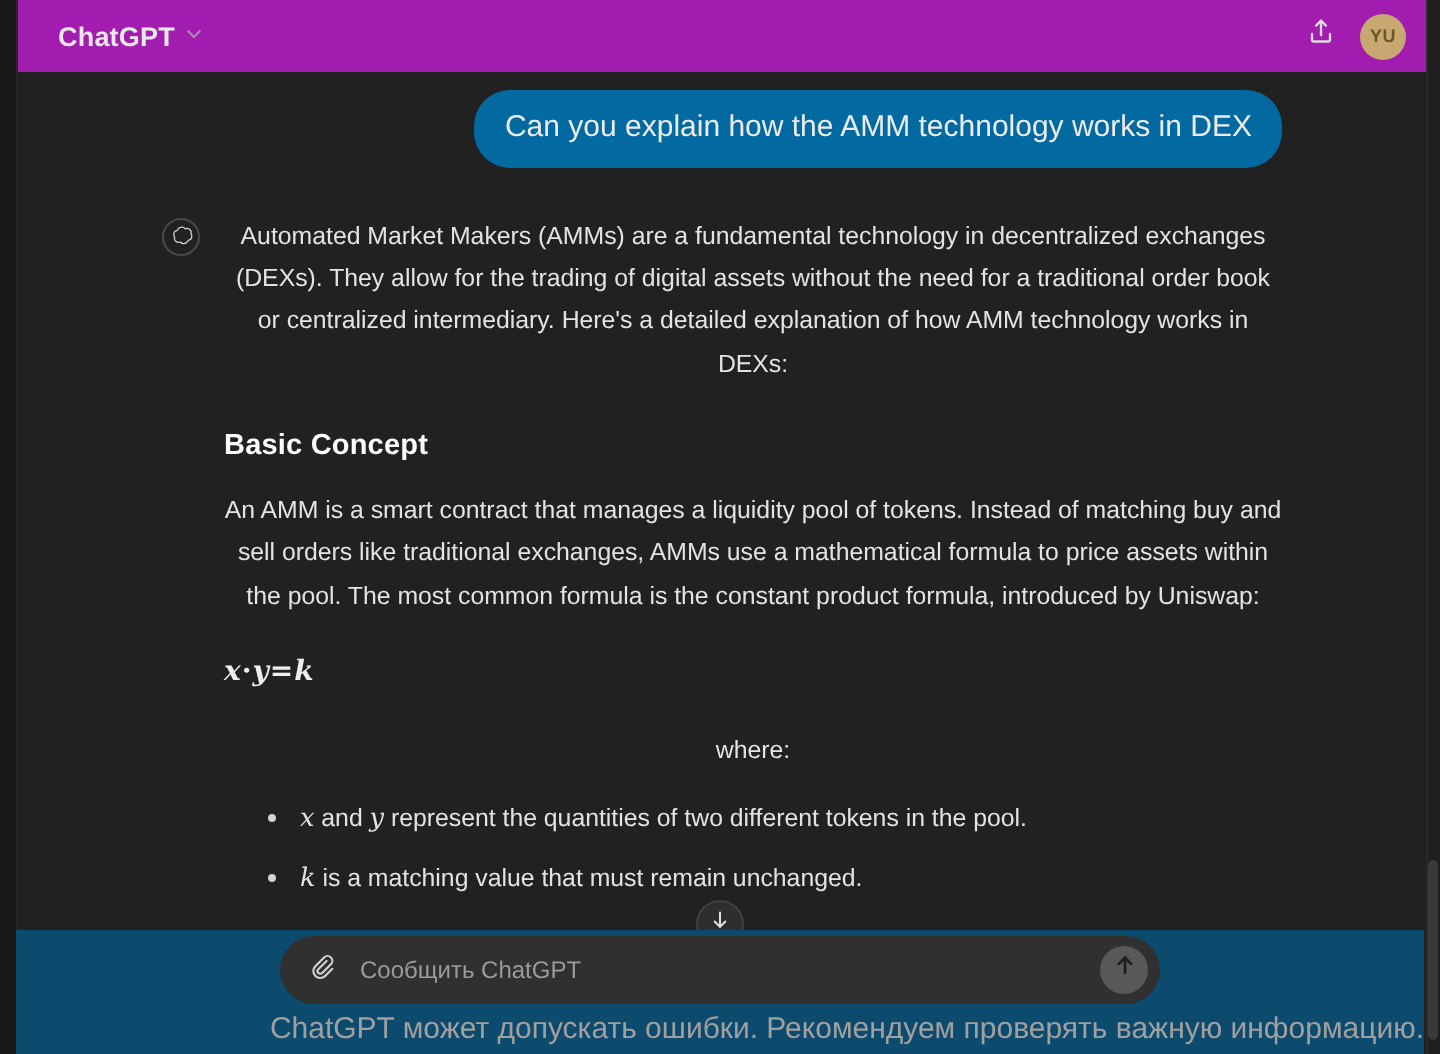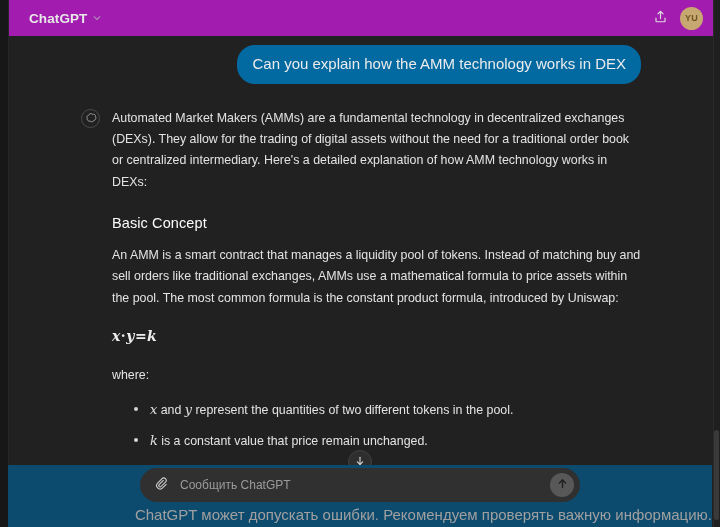--- a/index.html
+++ b/index.html
@@ -143,25 +143,25 @@
     align-items: center;
     justify-content: center;
   }
   .bot-body {
     flex: 1 1 auto;
     font-size: 12.4px;
     line-height: 1.72;
     color: #e3e3e3;
     padding-top: 1px;
   }
-  .bot-body p { margin-bottom: 13px; }
+  .bot-body p { margin-bottom: 13px; text-align: center; }
 
   .h3 {
     font-size: 14.5px;
-    font-weight: 400;
+    font-weight: 700;
     color: #fbfbfb;
     margin: 18px 0 9px;
     letter-spacing: .1px;
   }
 
   .formula {
     font-family: "DejaVu Serif", serif;
     font-style: italic;
     font-size: 14px;
     color: #ededed;
@@ -323,21 +323,21 @@
         <p>An AMM is a smart contract that manages a liquidity pool of tokens. Instead of matching buy and sell orders like traditional exchanges, AMMs use a mathematical formula to price assets within the pool. The most common formula is the constant product formula, introduced by Uniswap:</p>
 
         <div class="formula">
           <span>x</span><span class="op">·</span><span>y</span><span class="op">=</span><span>k</span>
         </div>
 
         <p>where:</p>
 
         <ul class="bul">
           <li><span class="mv">x</span><span> and </span><span class="mv">y</span><span> represent the quantities of two different tokens in the pool.</span></li>
-          <li><span class="mv">k</span><span> is a constant value that price remain unchanged.</span></li>
+          <li><span class="mv">k</span><span> is a matching value that must remain unchanged.</span></li>
         </ul>
 
         <div class="h3">How AMMs Work</div>
 
       </div>
     </div>
   </div>
 </div>
 
 <div class="scroll-down">

